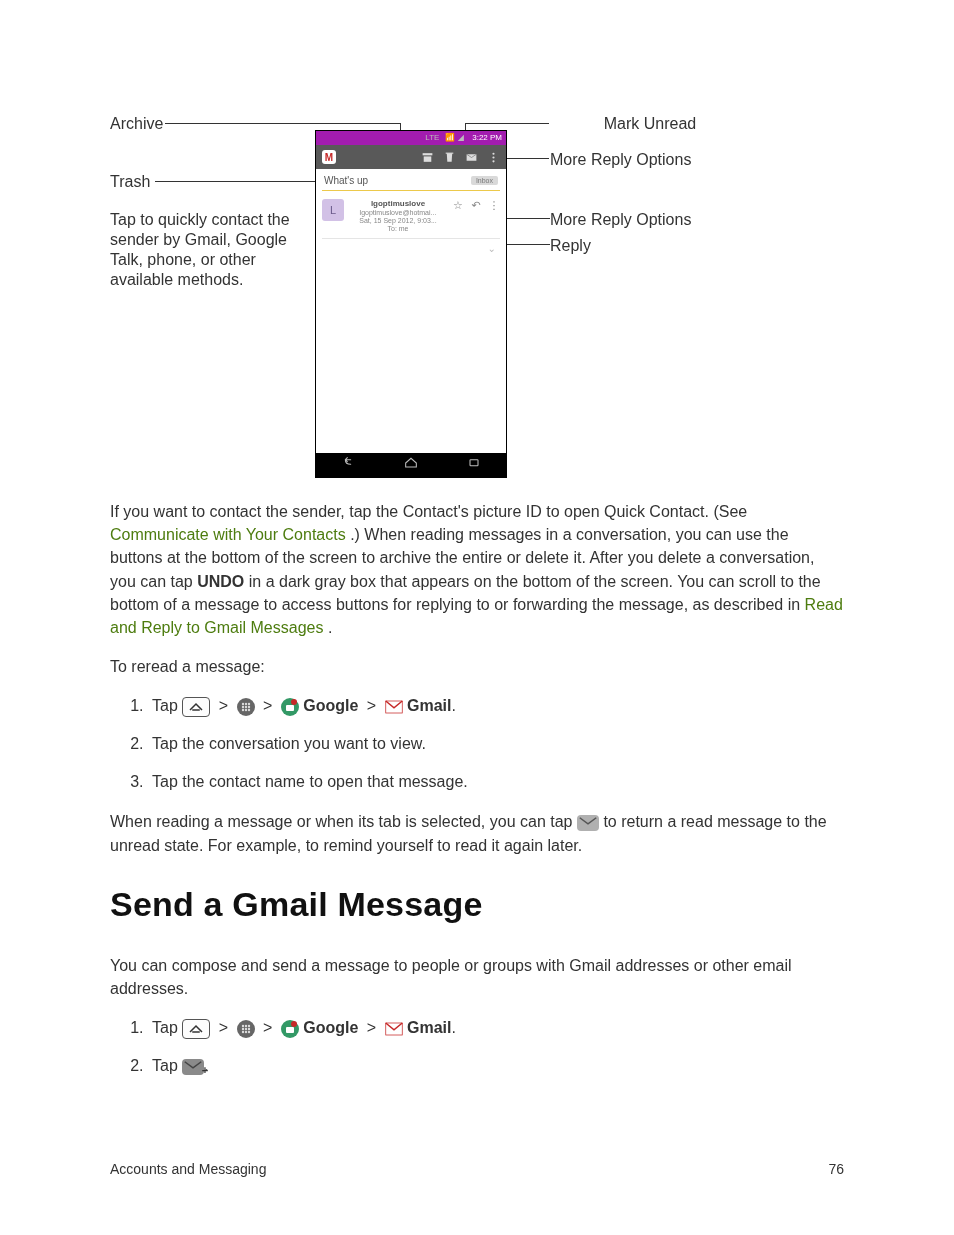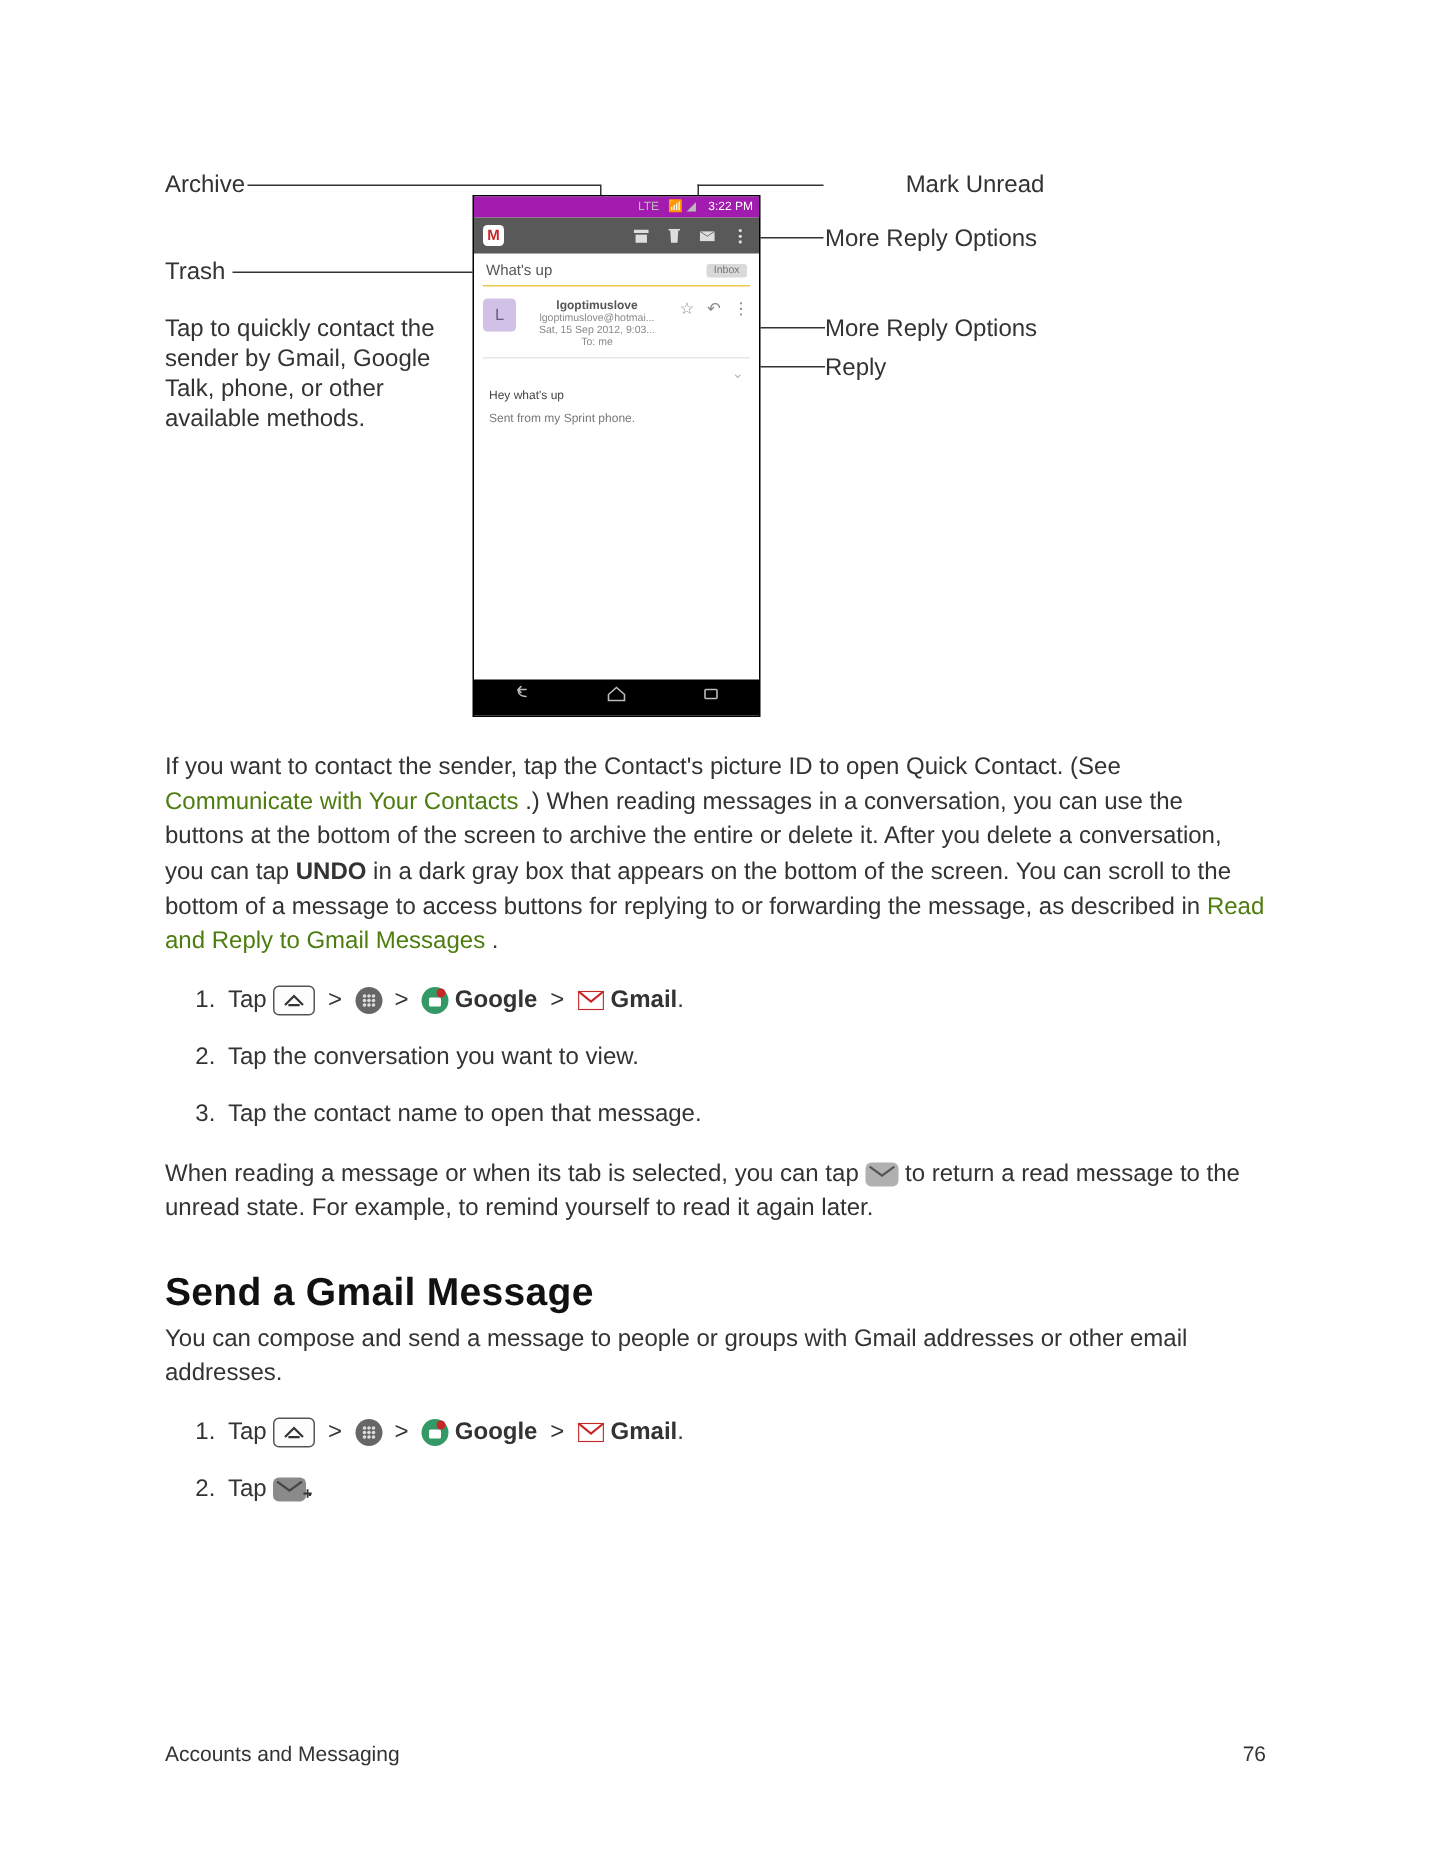--- a/index.html
+++ b/index.html
@@ -41,21 +41,21 @@
   .sep-gt{margin:0 4px;}
   .icon-inline{display:inline-flex;align-items:center;justify-content:center;vertical-align:middle;width:26px;height:18px;border:1px solid #555;border-radius:4px;background:#fdfdfd;}
   .icon-circle{border:none;border-radius:50%;background:#666;width:18px;height:18px;}
   .icon-google{border:none;border-radius:50%;background:#339966;width:18px;height:18px;position:relative;}
   .icon-google::after{content:"";position:absolute;top:1px;right:2px;font-size:6px;background:#c62828;color:#fff;width:6px;height:6px;border-radius:50%;}
   .icon-gmail{border:none;width:18px;height:14px;}
   .icon-gmail svg{width:18px;height:14px;}
   .icon-unread{border:none;width:22px;height:16px;background:#b0b0b0;}
   .icon-compose{border:none;width:22px;height:16px;background:#8a8a8a;position:relative;}
   .icon-compose::after{content:"+";position:absolute;right:-4px;bottom:-4px;font-size:11px;color:#333;font-weight:bold;}
-  h2{font-family:Arial,Helvetica,sans-serif;font-weight:900;font-size:26px;margin:28px 0 4px;letter-spacing:.2px;color:#111;}
+  h2{font-family:Arial,Helvetica,sans-serif;font-weight:900;font-size:34px;margin:28px 0 30px;letter-spacing:.2px;color:#111;}
   .footer{position:absolute;left:110px;right:110px;bottom:58px;font-size:14px;color:#333;display:flex;justify-content:space-between;}
   strong.bold{font-weight:bold;}
 </style>
 </head>
 <body>
 
 <div class="page">
 
   <div class="diagram">
 
@@ -131,24 +131,20 @@
           <div>lgoptimuslove@hotmai...</div>
           <div>Sat, 15 Sep 2012, 9:03...</div>
           <div>To: me</div>
         </div>
         <div class="star">☆</div>
         <div class="reply-icon">↶</div>
         <div class="more">⋮</div>
       </div>
       <div class="sep2"></div>
       <div class="expand-chevron">⌄</div>
-      <div class="msg-body">
-        <div>Hey what's up</div>
-        <div class="sent-from">Sent from my Sprint phone.</div>
-      </div>
       <div class="navbar">
         <span class="nvb"><svg viewBox="0 0 24 24">
               <path d="M16 7 H8 M8 7 C8 12 12 14 16 14 M8 7 L11 4 M8 7 L11 10" stroke-linecap="round"></path>
             </svg></span>
         <span class="nvb"><svg viewBox="0 0 24 24">
               <path d="M4 12 L12 5 L20 12 V18 H4 Z"></path>
             </svg></span>
         <span class="nvb"><svg viewBox="0 0 24 24">
               <rect x="6" y="7" width="12" height="9" rx="1"></rect>
             </svg></span>
@@ -159,20 +155,21 @@
   <p class="para">
     <span>If you want to contact the sender, tap the Contact's picture ID to open Quick Contact. (See </span>
     <a class="doclink">Communicate with Your Contacts</a>
     <span>.) When reading messages in a conversation, you can use the buttons at the bottom of the screen to archive the entire or delete it. After you delete a conversation, you can tap </span>
     <strong class="bold">UNDO</strong>
     <span> in a dark gray box that appears on the bottom of the screen. You can scroll to the bottom of a message to access buttons for replying to or forwarding the message, as described in </span>
     <a class="doclink">Read and Reply to Gmail Messages</a>
     <span>.</span>
   </p>
 
+  <p class="para">To reread a message:</p>
 
 
   <ol>
     <li>
       <span>Tap</span>
       <span class="icon-inline">
           <svg width="18" height="12" viewBox="0 0 24 16">
             <path d="M4 12 L12 4 L20 12" fill="none" stroke="#333" stroke-width="2"></path>
             <path d="M7 12 h10" stroke="#333" stroke-width="2"></path>
           </svg>

